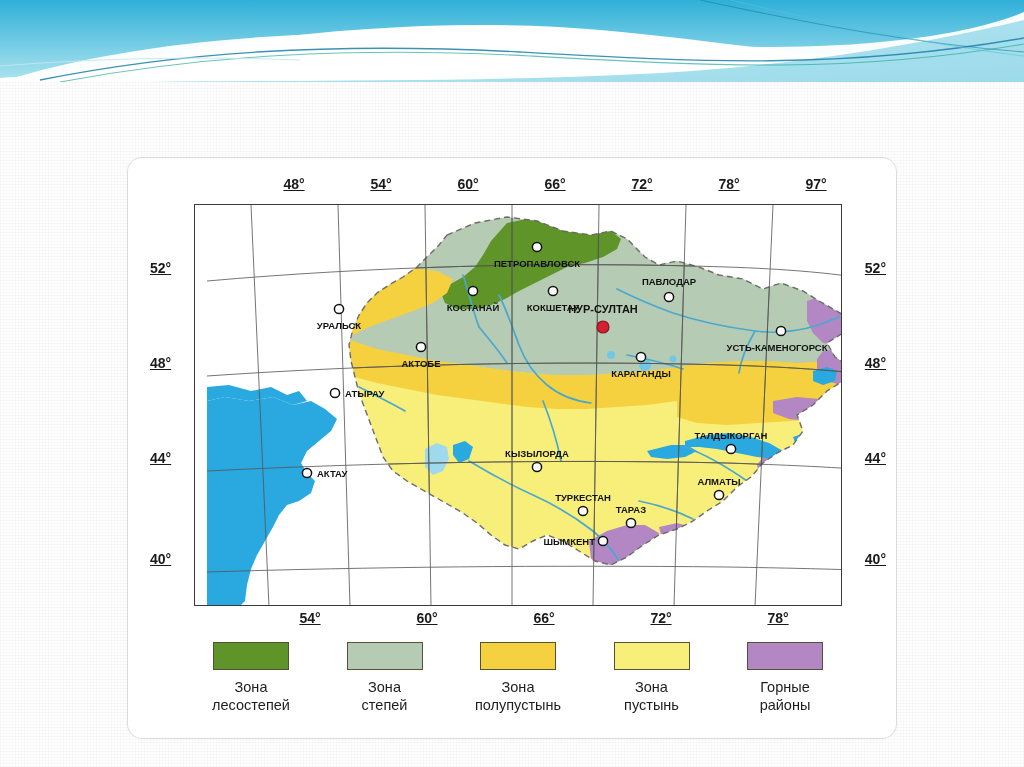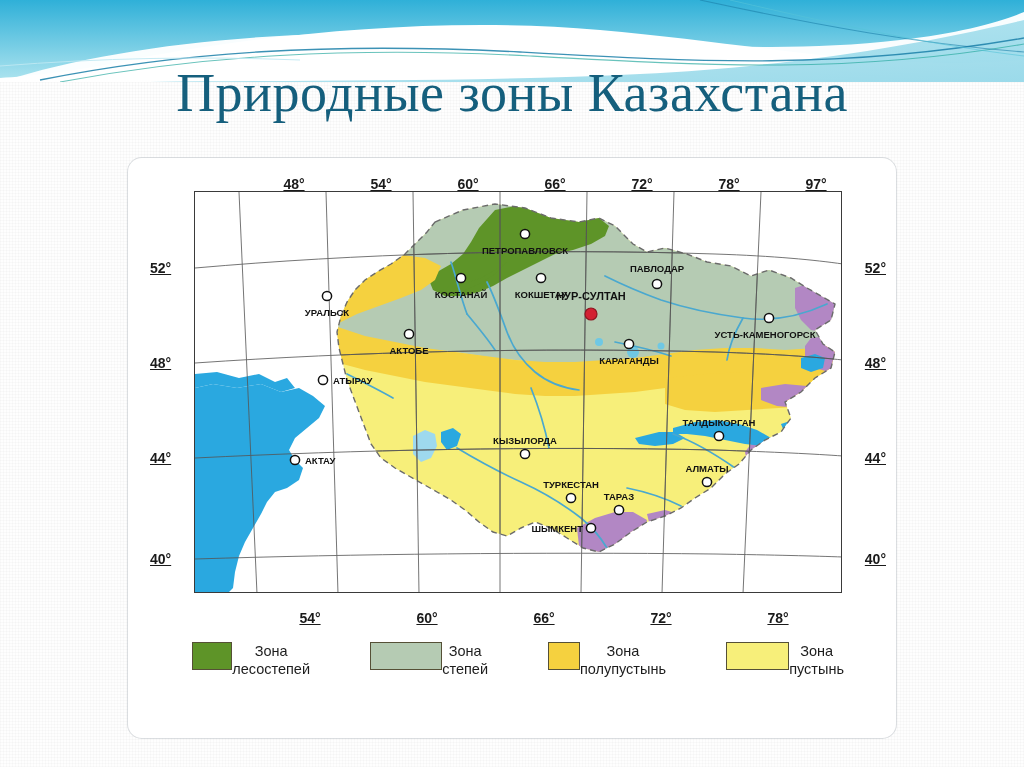--- a/index.html
+++ b/index.html
@@ -78,43 +78,45 @@
     text-decoration: underline;
   }
   .deg.top { top: 0px; transform: translateX(-50%); }
   .deg.bot { bottom: 0px; transform: translateX(-50%); }
   .deg.left { left: 0px; transform: translateY(-50%); }
   .deg.right { right: 0px; transform: translateY(-50%); }
 
   
   #map-frame {
     position: absolute;
-    left: 44px; top: 15px;
+    left: 44px; top: 28px;
     width: 648px; height: 402px;
     border: 1.6px solid #3a3a3a;
     overflow: hidden;
     background: #ffffff;
+    padding-left: 12px;
   }
   #map-frame svg { display: block; }
 
   
 
   
   #legend {
     position: absolute;
     left: 150px; top: 642px;
     width: 736px; height: 86px;
     display: flex;
     justify-content: space-between;
     align-items: flex-start;
     padding: 0 42px;
   }
   .legend-item {
     width: 118px;
     display: flex;
+    flex-direction: column;
     align-items: center;
   }
   .swatch {
     width: 76px; height: 28px;
     border: 1.6px solid #555036;
     margin-bottom: 9px;
   }
   .legend-label {
     font-family: "Liberation Sans", sans-serif;
     font-size: 14.5px;
@@ -151,21 +153,20 @@
       <path d="M1024,20 C920,44 800,66 640,74 C480,82 300,80 150,82 L1024,82 Z" fill="url(#gTeal2)" opacity="0.55"></path>
 
       <path d="M40,80 C180,52 330,42 520,52 C700,62 840,70 1024,38" fill="none" stroke="#1a7fa8" stroke-width="1.3" opacity="0.85"></path>
       <path d="M60,82 C200,56 350,46 530,56 C710,66 850,74 1024,44" fill="none" stroke="#2aa9a0" stroke-width="1.1" opacity="0.7"></path>
       <path d="M700,0 C820,26 920,44 1024,52" fill="none" stroke="#1a7fa8" stroke-width="1.1" opacity="0.6"></path>
       <path d="M730,0 C850,28 940,46 1024,56" fill="none" stroke="#55c3d8" stroke-width="1" opacity="0.6"></path>
       <path d="M0,66 C100,58 200,56 300,60" fill="none" stroke="#bfe8f2" stroke-width="1" opacity="0.9"></path>
     </svg>
   </div>
 
-  <div id="title">Природные зоны Казахстана</div>
 
   <div id="card"></div>
 
   <div id="map-block">
 
     <div class="deg top" style="left:144px">48°</div>
     <div class="deg top" style="left:231px">54°</div>
     <div class="deg top" style="left:318px">60°</div>
     <div class="deg top" style="left:405px">66°</div>
     <div class="deg top" style="left:492px">72°</div>
@@ -413,16 +414,21 @@
       <div class="legend-label">Зона
 полупустынь</div>
     </div>
 
     <div class="legend-item">
       <div class="swatch" style="background:#f7ef7a"></div>
       <div class="legend-label">Зона
 пустынь</div>
     </div>
 
+    <div class="legend-item">
+      <div class="swatch" style="background:#b287c4"></div>
+      <div class="legend-label">Горные
+районы</div>
+    </div>
 
   </div>
 
 </div>
 
 </body></html>

